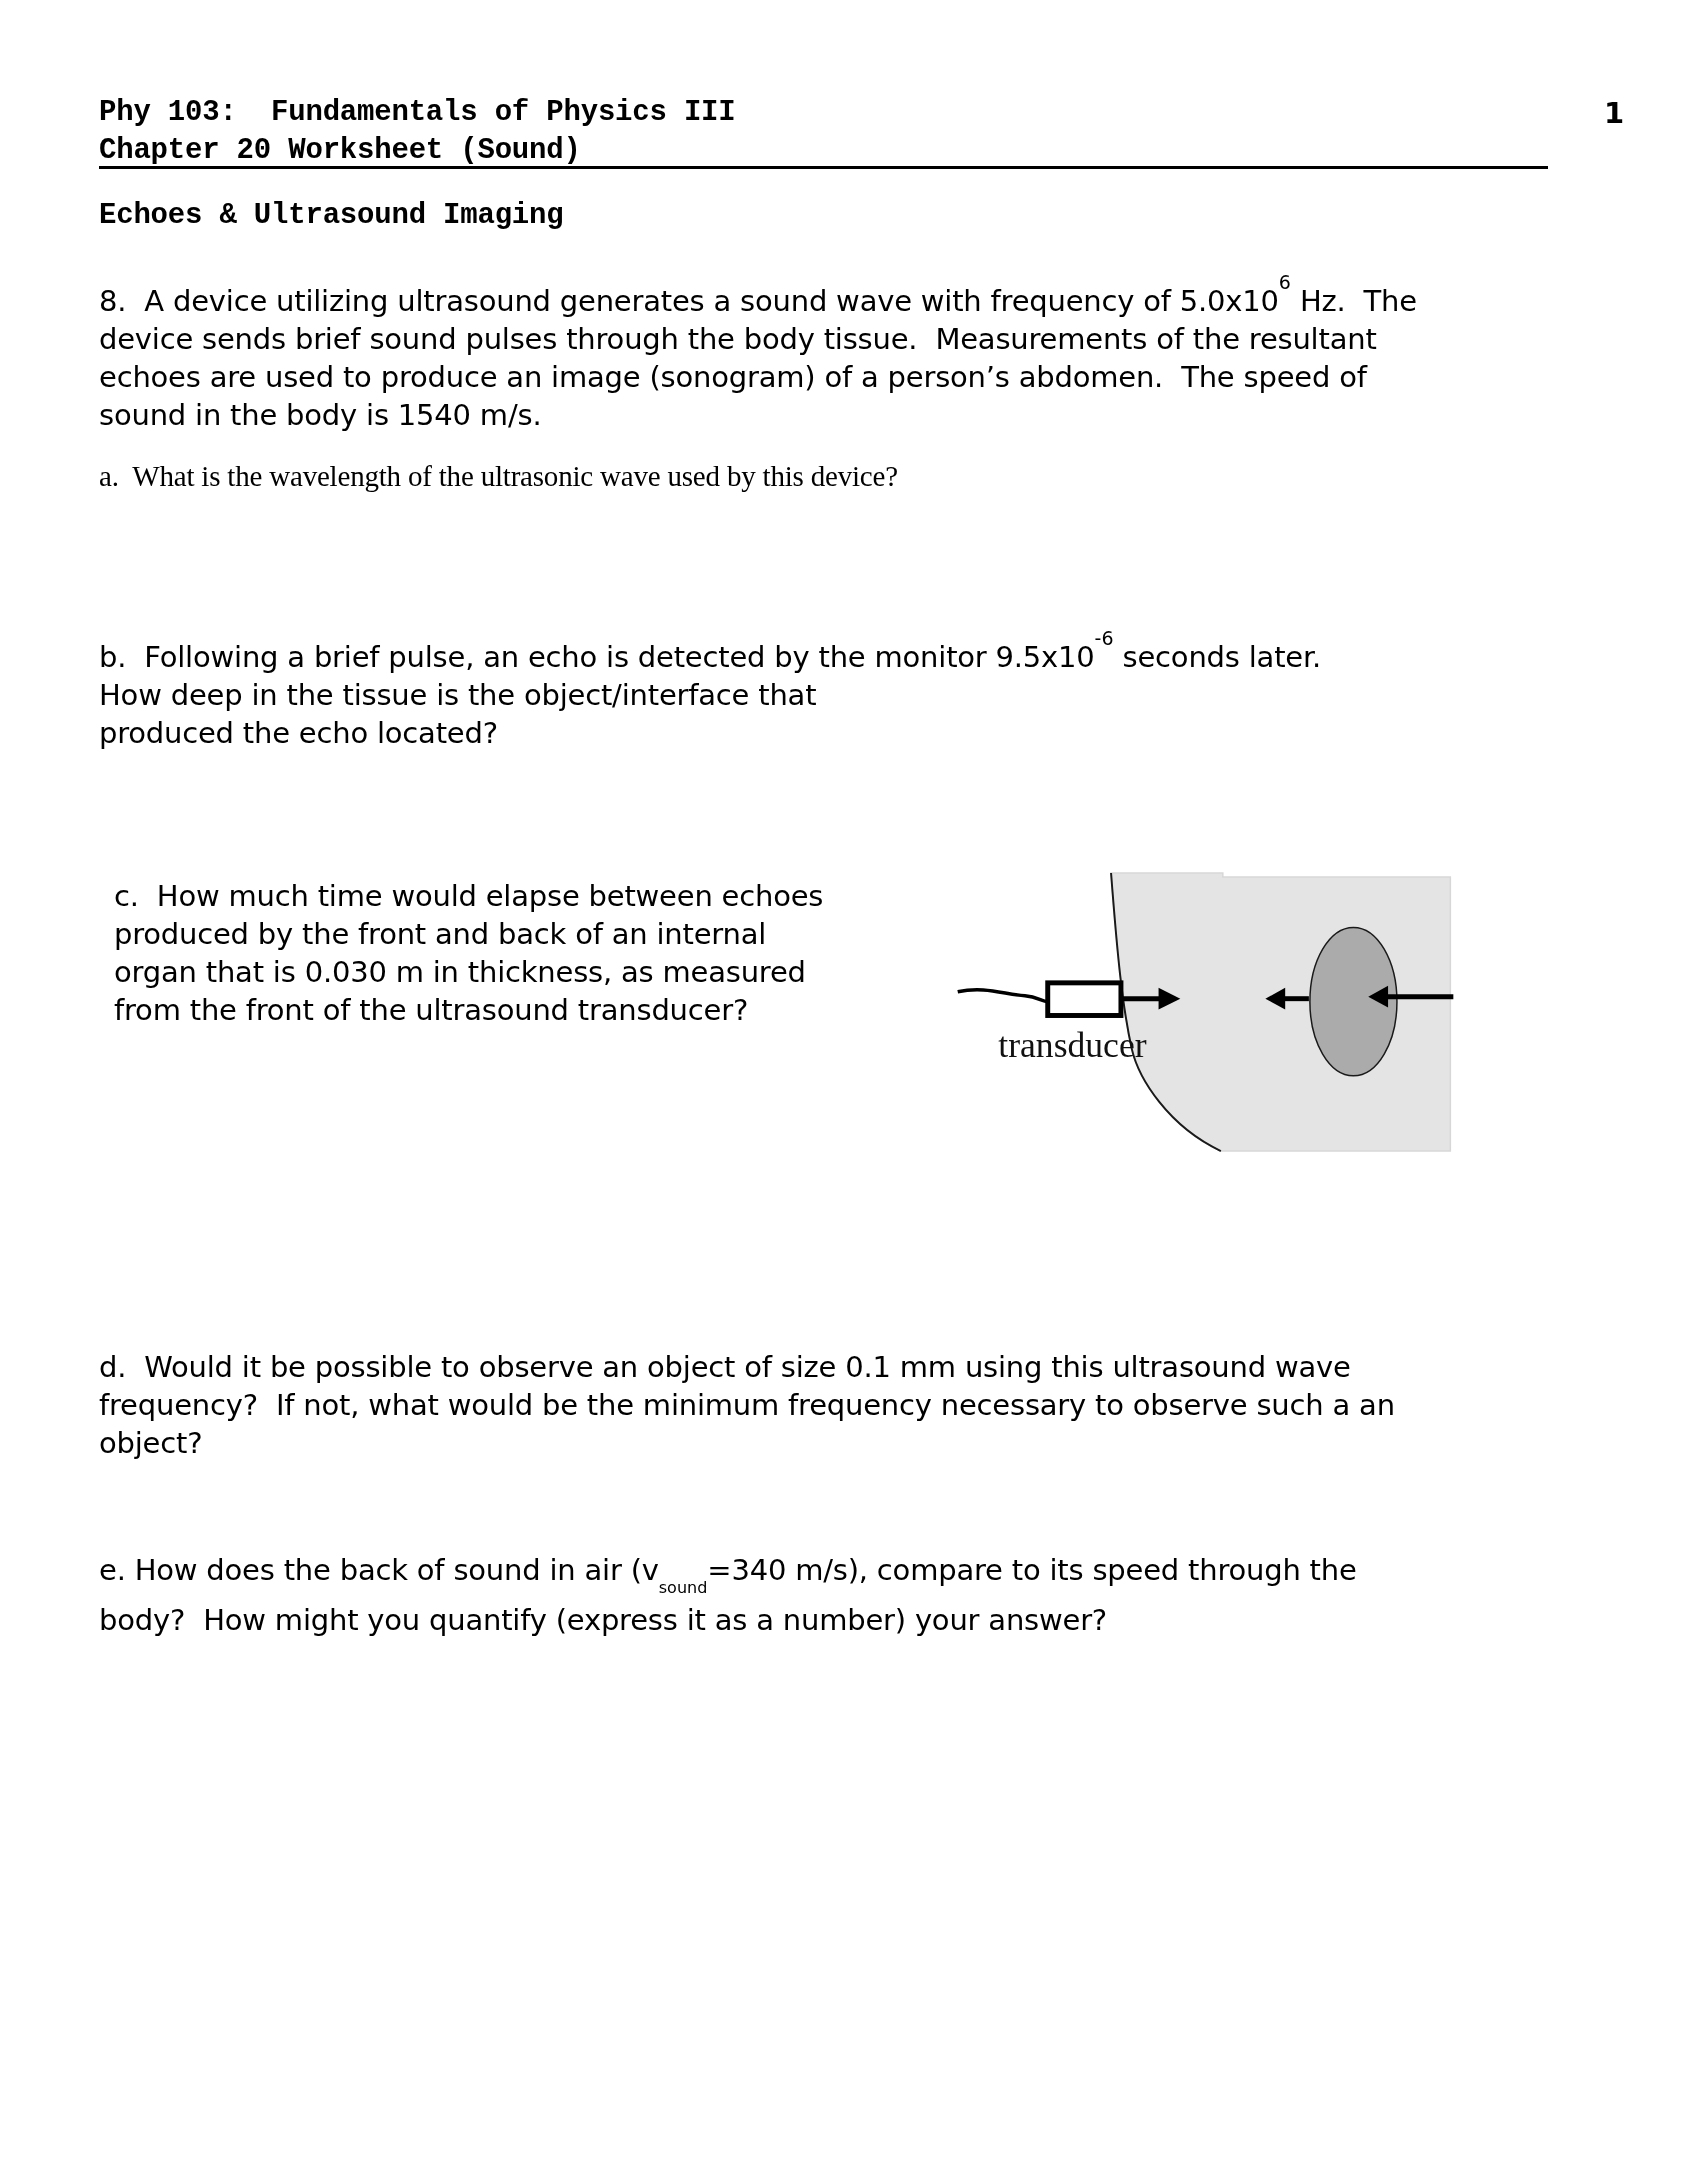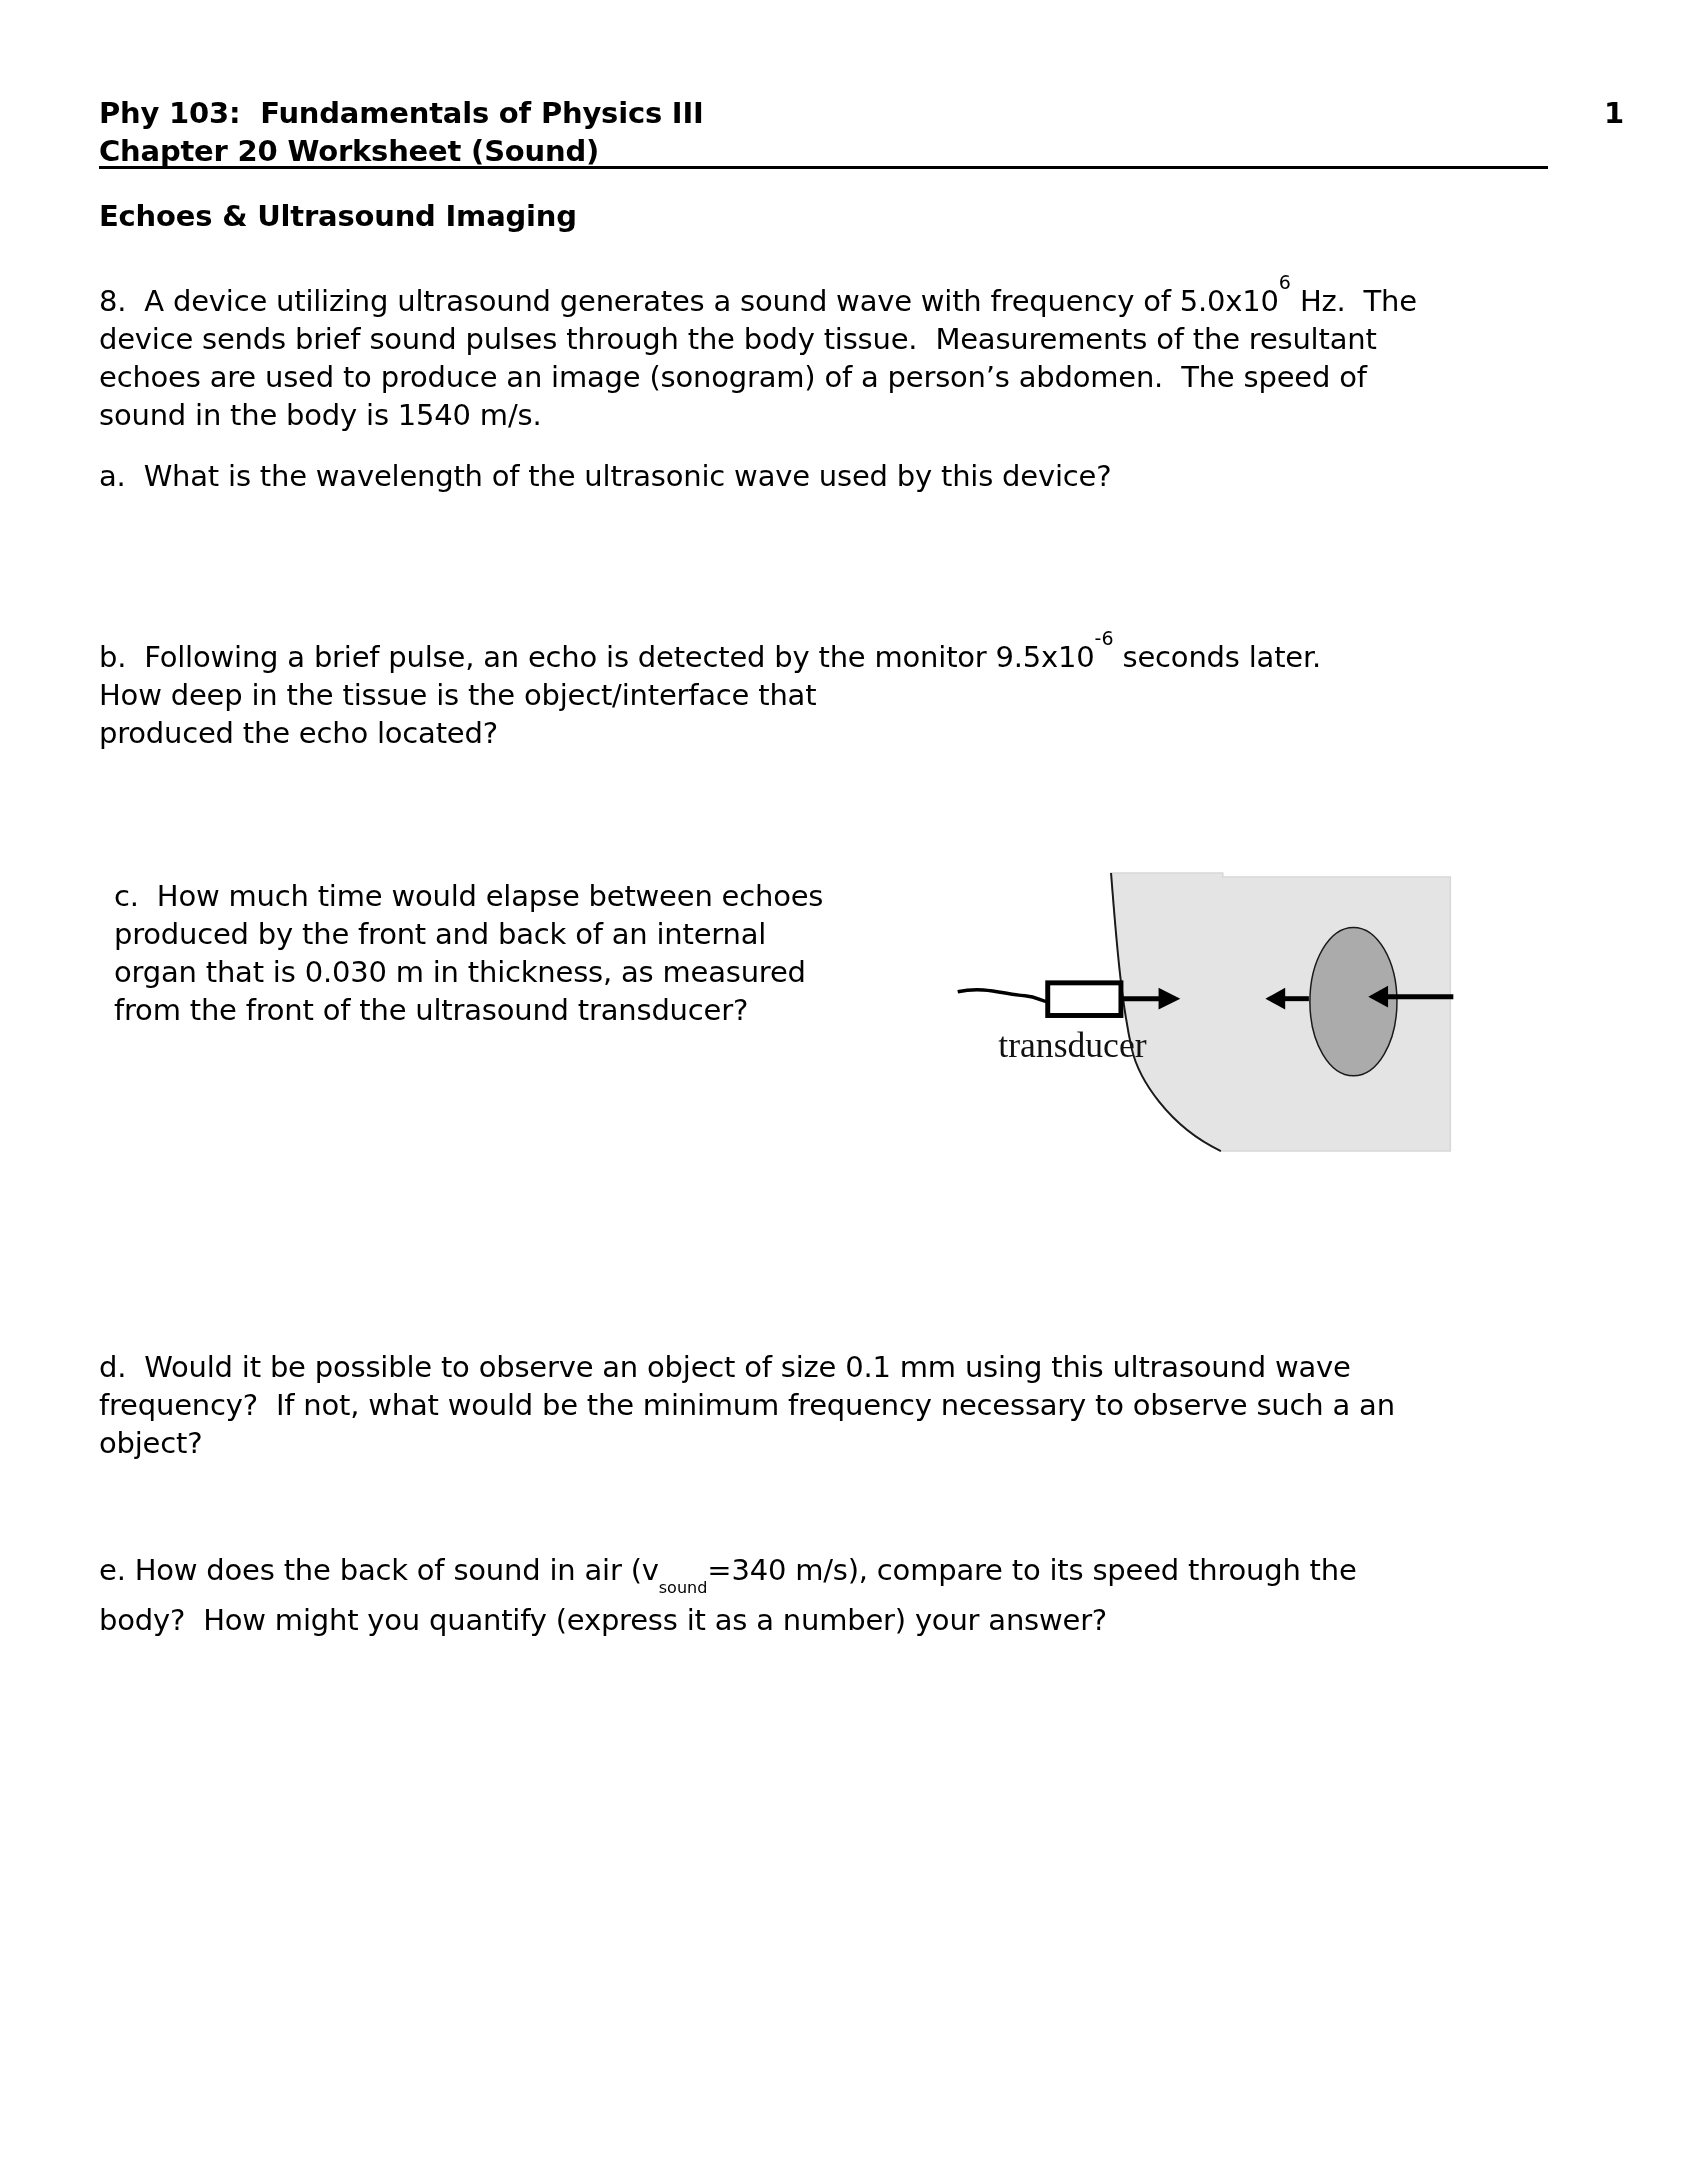--- a/index.html
+++ b/index.html
@@ -11,27 +11,27 @@
     font-family: "DejaVu Sans", "Liberation Sans", sans-serif;
     color: #000000;
   }
   .txt {
     position: absolute;
     font-size: 29px;
     line-height: 38px;
     white-space: pre-wrap;
     letter-spacing: -0.2px;
   }
-  .bold { font-weight: bold; }
+  .bold { font-weight: bold; font-family: Liberation Mono, monospace; }
   .header-title   { left:99px; top:94px;  width:1089px; }
   .page-num       { left:1485px; top:94px; width:139px; text-align:right; font-weight:bold; }
   .rule           { position:absolute; left:99px; top:166px; width:1449px; height:3px; background:#000; }
   .section-title  { left:99px; top:197px; width:891px; }
   .p-intro        { left:99px; top:274px;  width:1505px; }
-  .p-a            { left:99px; top:457px;  width:1505px; }
+  .p-a            { left:99px; top:457px;  width:1505px;font-family:Liberation Serif, serif; }
   .p-b            { left:99px; top:630px;  width:1505px; }
   .p-c            { left:99px; top:877px;  width:832px;margin-left:15px; }
   .p-d            { left:99px; top:1301px; width:1505px;margin-top:47px; }
   .p-e            { left:99px; top:1551px; width:1505px; }
   sup.exp { position:relative; top:-11px; font-size:19px; letter-spacing:0; }
   sub.idx { position:relative; top:6px;  font-size:16px; letter-spacing:0; }
   .diagram-svg { position:absolute; left:931px; top:861px; width:554px; height:309px; }
   .transducer-label { font-family:"Liberation Serif", serif; font-size:36px; fill:#111111; }
 </style>
 </head>

